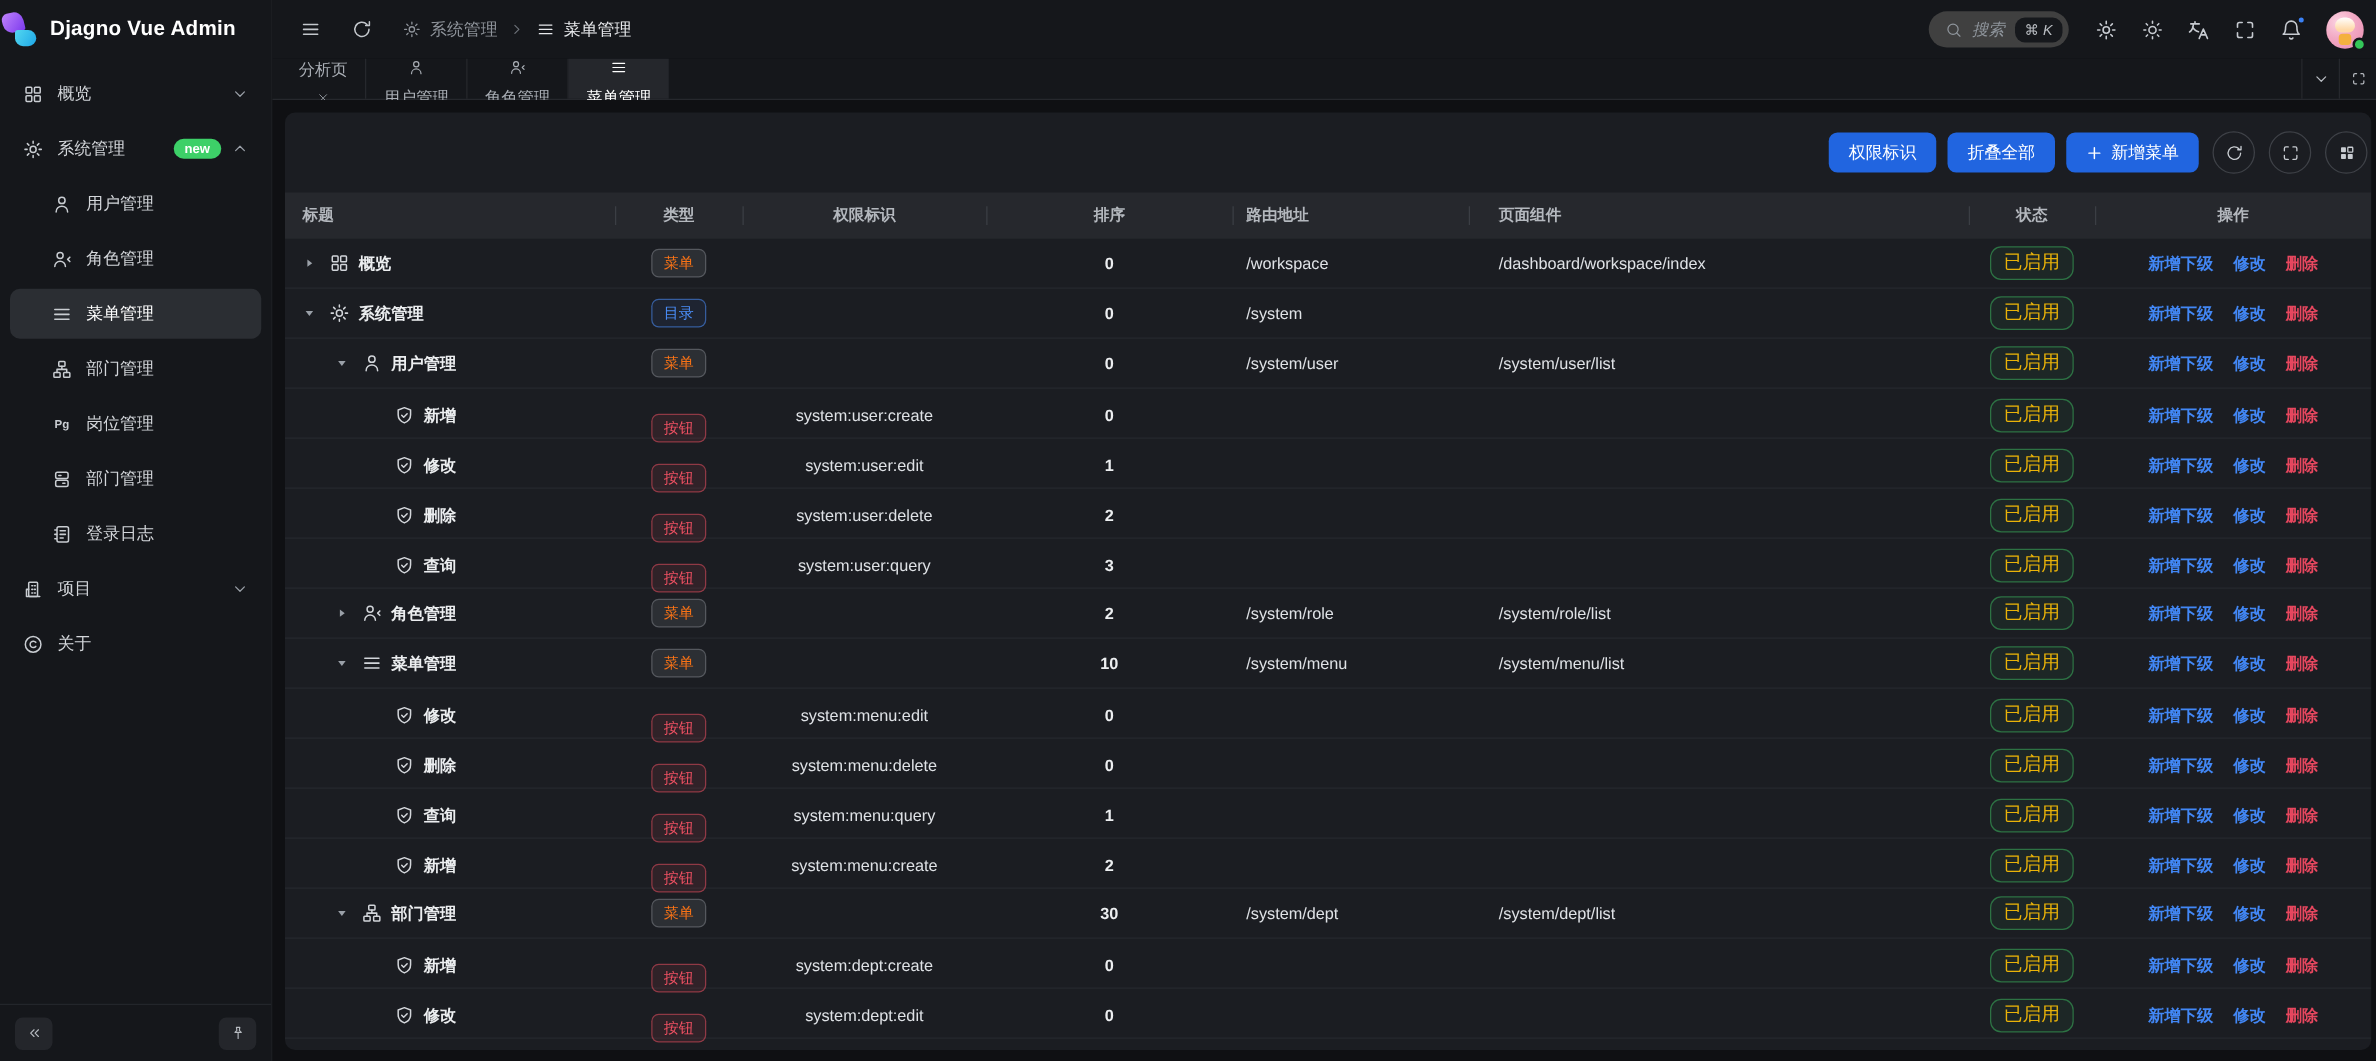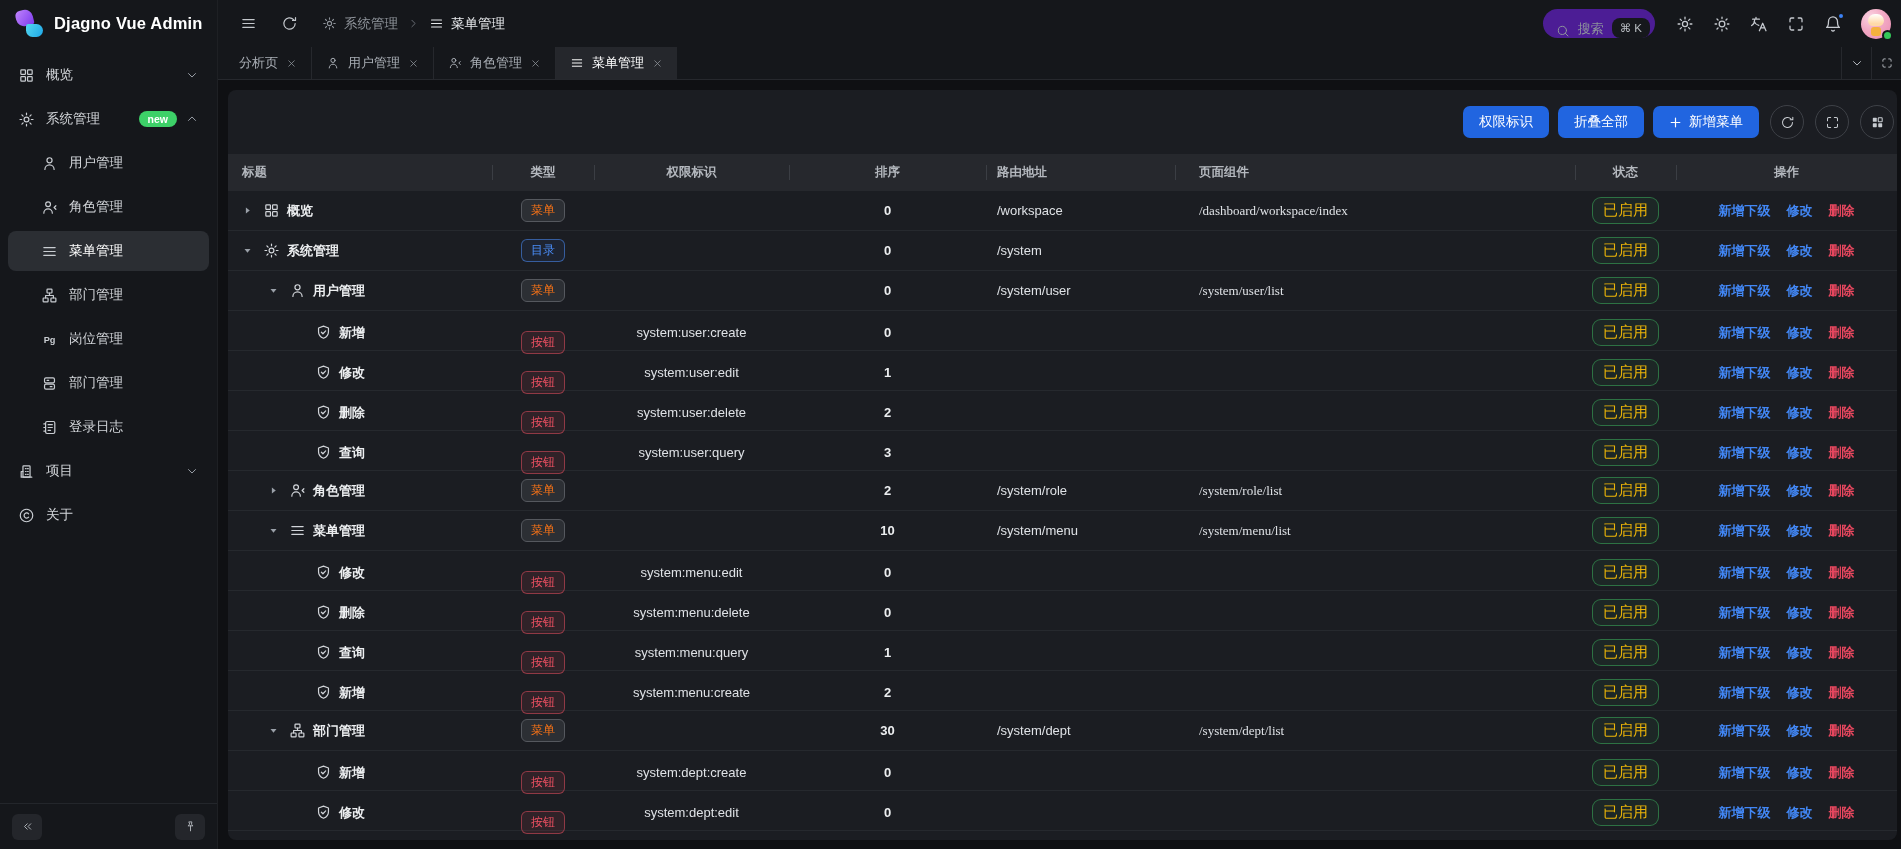--- a/index.html
+++ b/index.html
@@ -1,21 +1,21 @@
 <!DOCTYPE html>
 <html><head>
 <meta charset="utf-8">
 <style>
   html,body{margin:0;padding:0;width:1901px;height:849px;overflow:hidden;background:#0f1013;}
   *{box-sizing:border-box;-webkit-font-smoothing:antialiased;}
   .app{position:relative;width:1901px;height:849px;font-family:"Liberation Sans","DejaVu Sans",sans-serif;color:#e6e8eb;background:#0f1013;}
   .ic{fill:none;stroke:currentColor;stroke-width:1.7;stroke-linecap:round;stroke-linejoin:round;flex:none;}
   
   .sidebar{position:absolute;left:0;top:0;width:218px;height:849px;background:#15171b;border-right:1px solid #1e2024;}
-  .logo-row{height:47px;display:flex;align-items:center;padding-left:14px;}
+  .logo-row{height:47px;display:flex;align-items:center;}
   .logo-mark{width:30px;height:30px;position:relative;margin-right:10px;}
   .logo-mark::before{content:'';position:absolute;left:2px;top:1px;width:17px;height:16px;border-radius:5px 8px 2px 8px;background:linear-gradient(135deg,#c084fc,#7c3aed);transform:rotate(-14deg);}
   .logo-mark::after{content:'';position:absolute;right:1px;bottom:2px;width:17px;height:13px;border-radius:3px 8px 8px 8px;background:linear-gradient(120deg,#53d8f0,#1ea7e8);}
   .logo-title{font-size:16.5px;font-weight:bold;color:#fff;letter-spacing:.2px;}
   .side-menu{padding-top:8px;}
   .side-item{height:40px;margin:0 8px 4px;border-radius:8px;display:flex;align-items:center;padding:0 10px;font-size:13.5px;color:#d3d6da;cursor:pointer;}
   .side-item .ic{width:17px;height:17px;margin-right:11px;color:#c9cdd2;}
   .side-item.child{padding-left:33px;}
   .side-item.active{background:#2b2e33;color:#fff;}
   .side-item .flex1{flex:1;}
@@ -28,34 +28,34 @@
   .header{position:absolute;left:218px;top:0;right:0;height:47px;background:#15171b;display:flex;align-items:center;padding:0 10px 0 22px;}
   .hbtn{color:#c3c7cc;display:flex;align-items:center;cursor:pointer;margin-right:24px;}
   .hbtn .ic{width:17px;height:17px;}
   .crumbs{display:flex;align-items:center;gap:9px;font-size:13.5px;}
   .crumb{display:flex;align-items:center;gap:7px;color:#8f949b;cursor:pointer;}
   .crumb .ic{width:15px;height:15px;}
   .crumb.current{color:#e8eaed;}
   .crumb-sep{color:#6d7279;display:flex;}
   .crumb-sep .ic{width:13px;height:13px;}
   .hright{margin-left:auto;display:flex;align-items:center;gap:19px;}
-  .search-pill{height:29px;display:flex;align-items:flex-end;gap:8px;background:#4c1d95;border-radius:999px;padding:0 5px 0 13px;color:#8f959c;font-size:13px;cursor:pointer;margin-right:2px;}
+  .search-pill{height:29px;display:flex;align-items:center;gap:8px;background:#404040;border-radius:999px;padding:0 5px 0 13px;color:#8f959c;font-size:13px;cursor:pointer;margin-right:2px;font-style:italic;}
   .search-pill .ic{width:14px;height:14px;}
   .kbd{background:#16181c;border-radius:8px;padding:3px 8px;font-size:11.5px;color:#b9bdc2;}
   .hicon{position:relative;color:#c6cad0;display:flex;cursor:pointer;}
   .hicon .ic{width:18px;height:18px;}
   .dot-blue{position:absolute;top:-3px;right:-3px;width:8px;height:8px;border-radius:50%;background:#3b82f6;border:2px solid #15171b;}
   .avatar{position:relative;width:30px;height:30px;border-radius:50%;cursor:pointer;background:radial-gradient(circle at 32% 28%,#fbd3e2 0%,#f2a9c4 45%,#e98bb1 100%);}
   .avatar::before{content:'';position:absolute;left:7px;top:5px;width:16px;height:12px;border-radius:8px 8px 6px 6px;background:linear-gradient(180deg,#fff 0%,#ffd9a8 80%);}
   .avatar::after{content:'';position:absolute;left:10px;bottom:3px;width:10px;height:9px;border-radius:3px;background:#f4b13e;}
   .dot-green{position:absolute;right:-2px;bottom:-2px;width:11px;height:11px;border-radius:50%;background:#34c759;border:2px solid #15171b;z-index:2;}
   
   .tabbar{position:absolute;left:218px;top:47px;right:0;height:33px;background:#15171b;border-bottom:1px solid #26282d;display:flex;}
   .tabs{display:flex;margin-left:7px;}
-  .tab{display:flex;align-items:center;gap:8px;padding:0 14px;font-size:13px;color:#a9aeb5;border-right:1px solid #26282d;cursor:pointer;}
+  .tab{display:flex;align-items:center;gap:8px;padding:0 14px;font-size:13px;color:#a9aeb5;border-right:1px solid #26282d;cursor:pointer;flex-direction:column;}
   .tab .tabic{width:14px;height:14px;}
   .tab .tabclose{width:11px;height:11px;color:#8f949b;}
   .tab.active{background:#25272c;color:#fff;border-right:none;}
   .tab-tools{margin-left:auto;display:flex;}
   .ttool{width:30px;display:flex;align-items:center;justify-content:center;border-left:1px solid #26282d;color:#b6bac0;cursor:pointer;}
   .ttool .ic{width:14px;height:14px;}
   
   .content{position:absolute;left:218px;top:80px;right:0;bottom:0;background:#0f1013;padding:10px 4px 0 10px;}
   .card{background:#1b1d22;border-radius:8px;height:750px;overflow:hidden;}
   .toolbar{height:64px;display:flex;align-items:center;justify-content:flex-end;gap:9px;padding:0 3px 0 0;}
@@ -75,21 +75,21 @@
   .td{font-size:13px;color:#dfe2e6;}
   .td.center{text-align:center;}
   .cell-title{display:flex;align-items:center;padding-left:14px;}
   .indent{flex:none;display:inline-block;}
   .tri{width:11px;height:11px;color:#9aa0a8;margin-right:10px;cursor:pointer;}
   .tri-ph{width:21px;flex:none;display:inline-block;}
   .rowic{width:17px;height:17px;color:#d2d5da;margin-right:7px;}
   .row-title{color:#eceef0;font-weight:bold;font-size:13px;}
   .sortv{color:#eceef0;font-weight:bold;}
   .routec{padding-left:11px;}
-  .compc{padding-left:24px;font-family:Liberation Serif, serif;}
+  .compc{padding-left:24px;}
   .tbadge{display:inline-block;font-size:12px;border-radius:6px;padding:3px 9px;line-height:1.25;}
   .tbadge.b-gray{color:#f97316;border:1px solid #55585e;background:#2c2f34;}
   .tbadge.b-blue{color:#4a8df8;border:1px solid rgba(74,141,248,.55);background:rgba(74,141,248,.07);}
   .tbadge.b-red{color:#ef5062;border:1px solid rgba(239,80,98,.5);background:rgba(239,80,98,.1);margin-top:20px;}
   .status-badge{display:inline-block;font-size:15px;color:#eab308;border:1px solid rgba(61,189,98,.5);background:rgba(61,189,98,.07);border-radius:9px;padding:3px 10px;line-height:1.25;}
   .ops{display:flex;justify-content:center;gap:16px;}
   .op{font-size:13px;font-weight:bold;cursor:pointer;text-decoration:none;}
   .op-blue{color:#4287f5;}
   .op-red{color:#e8475f;}
 </style>

